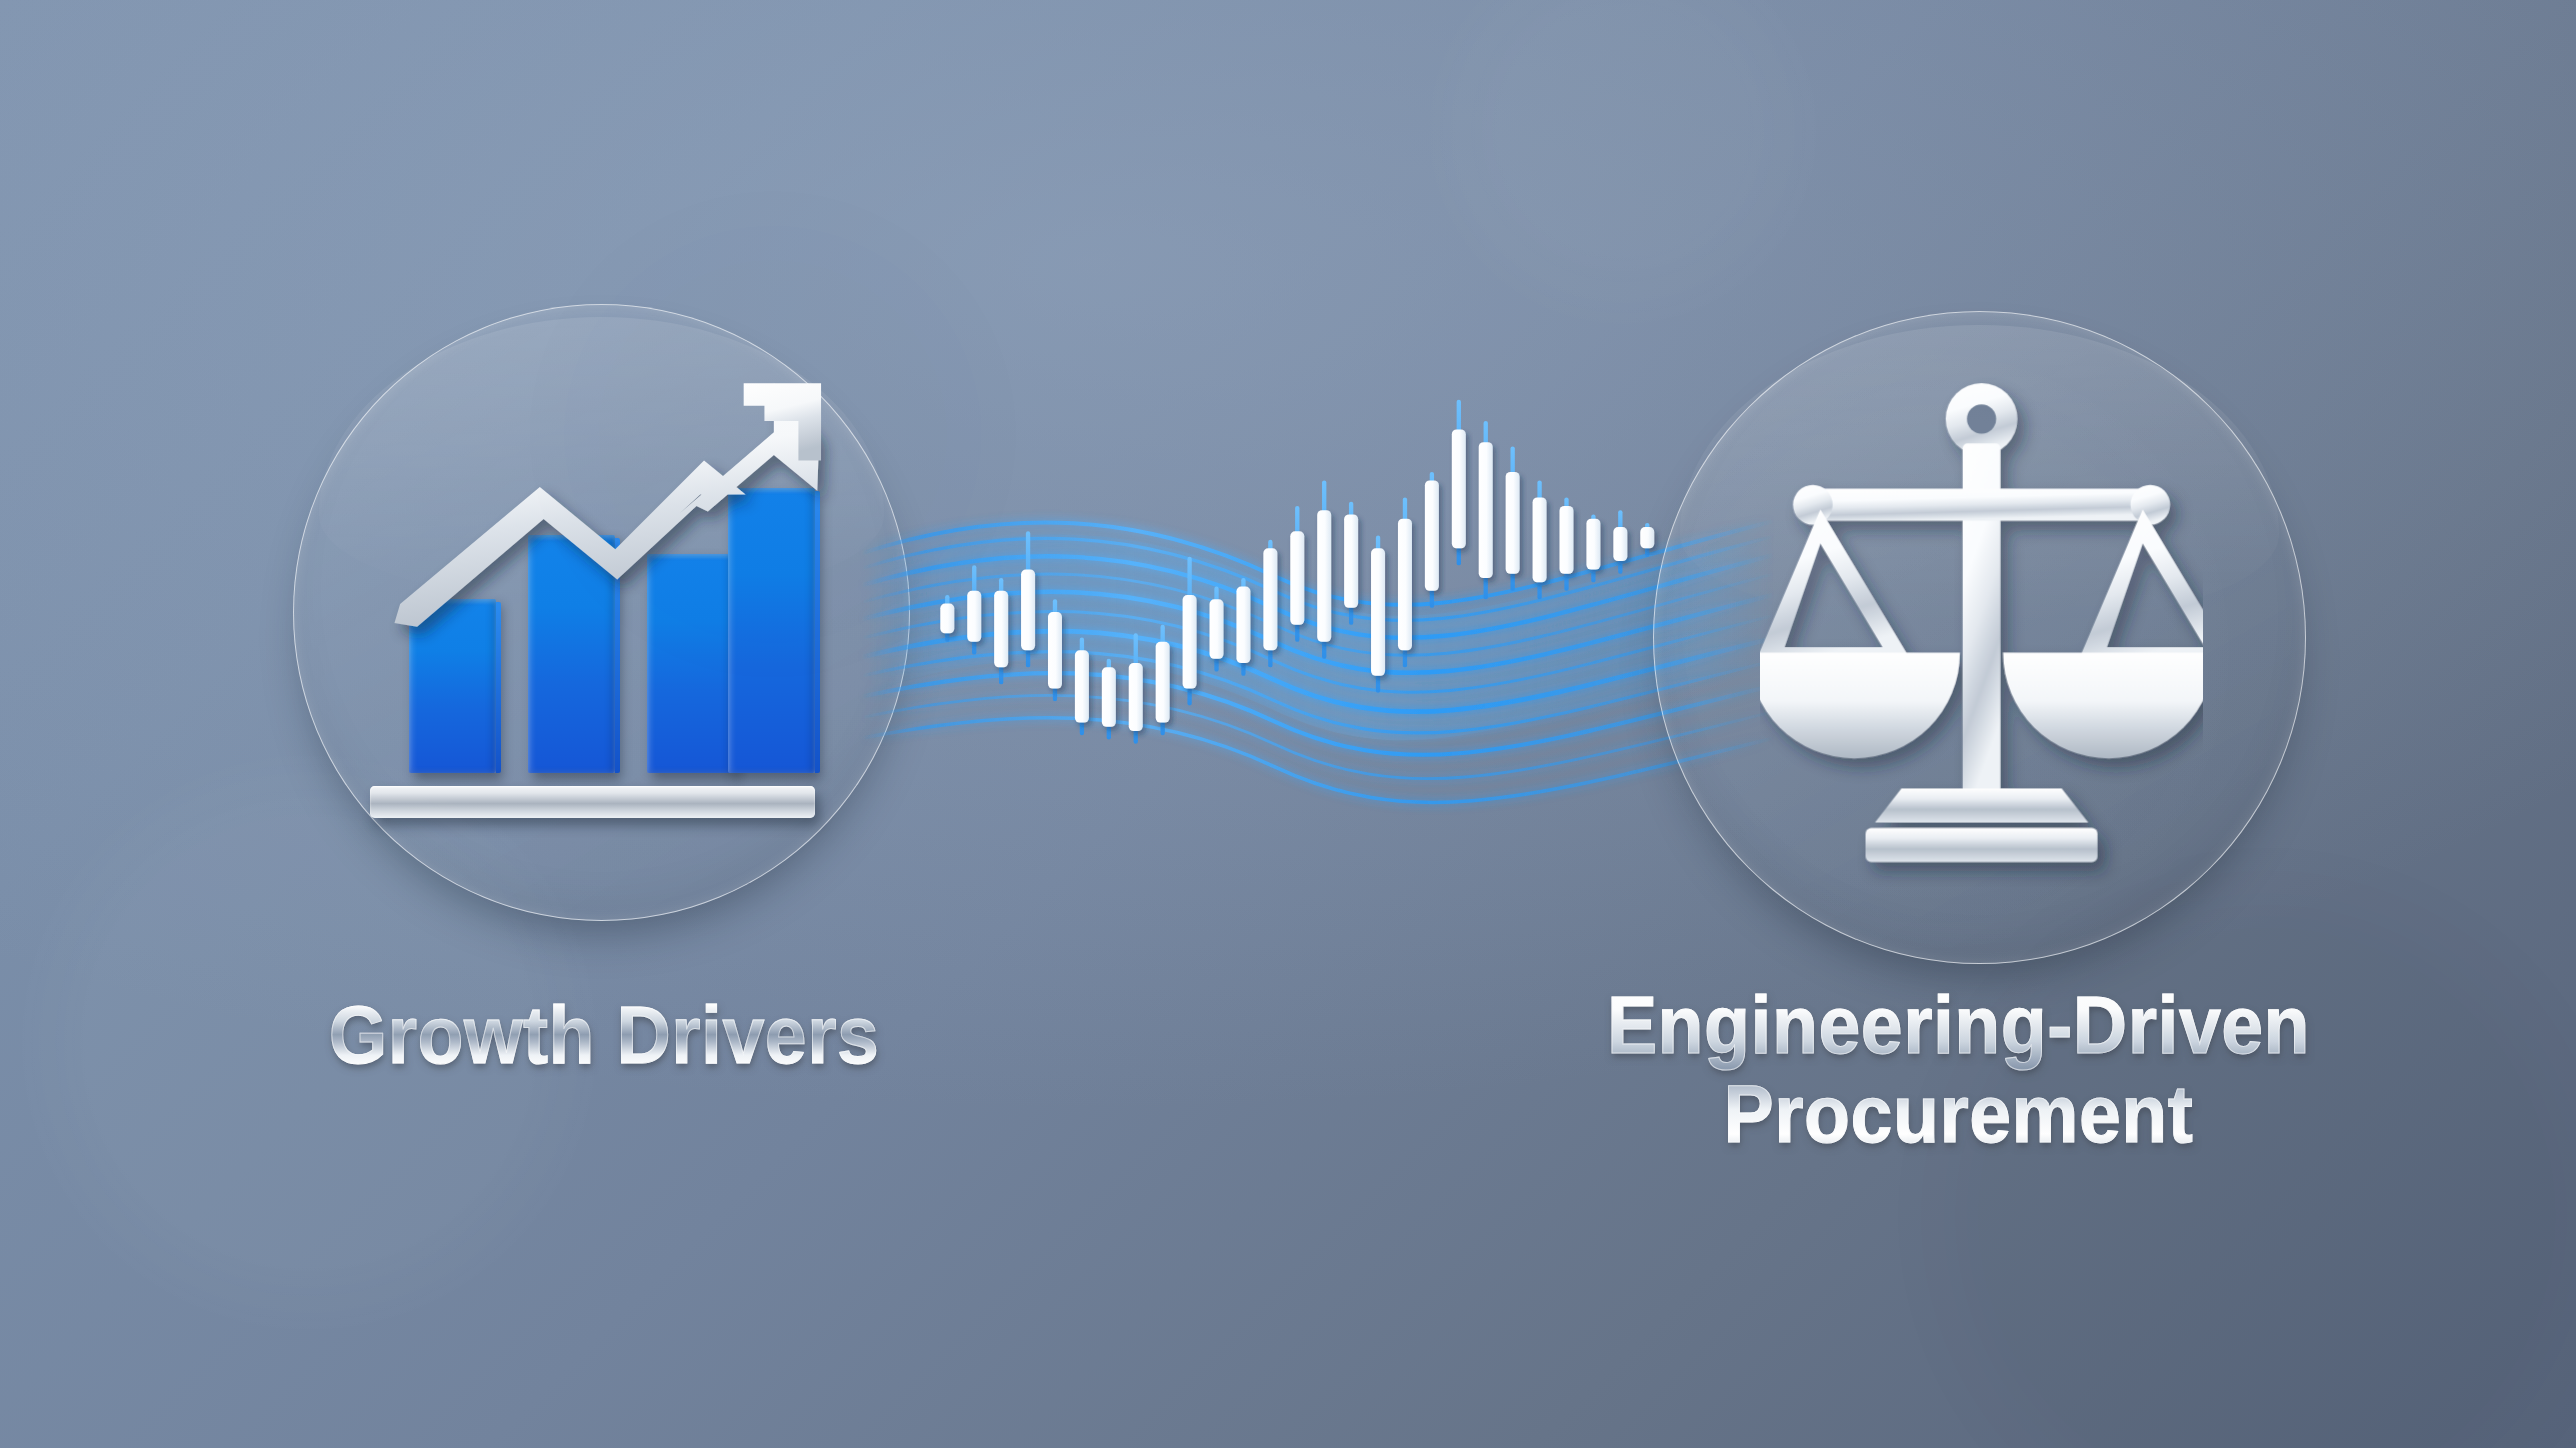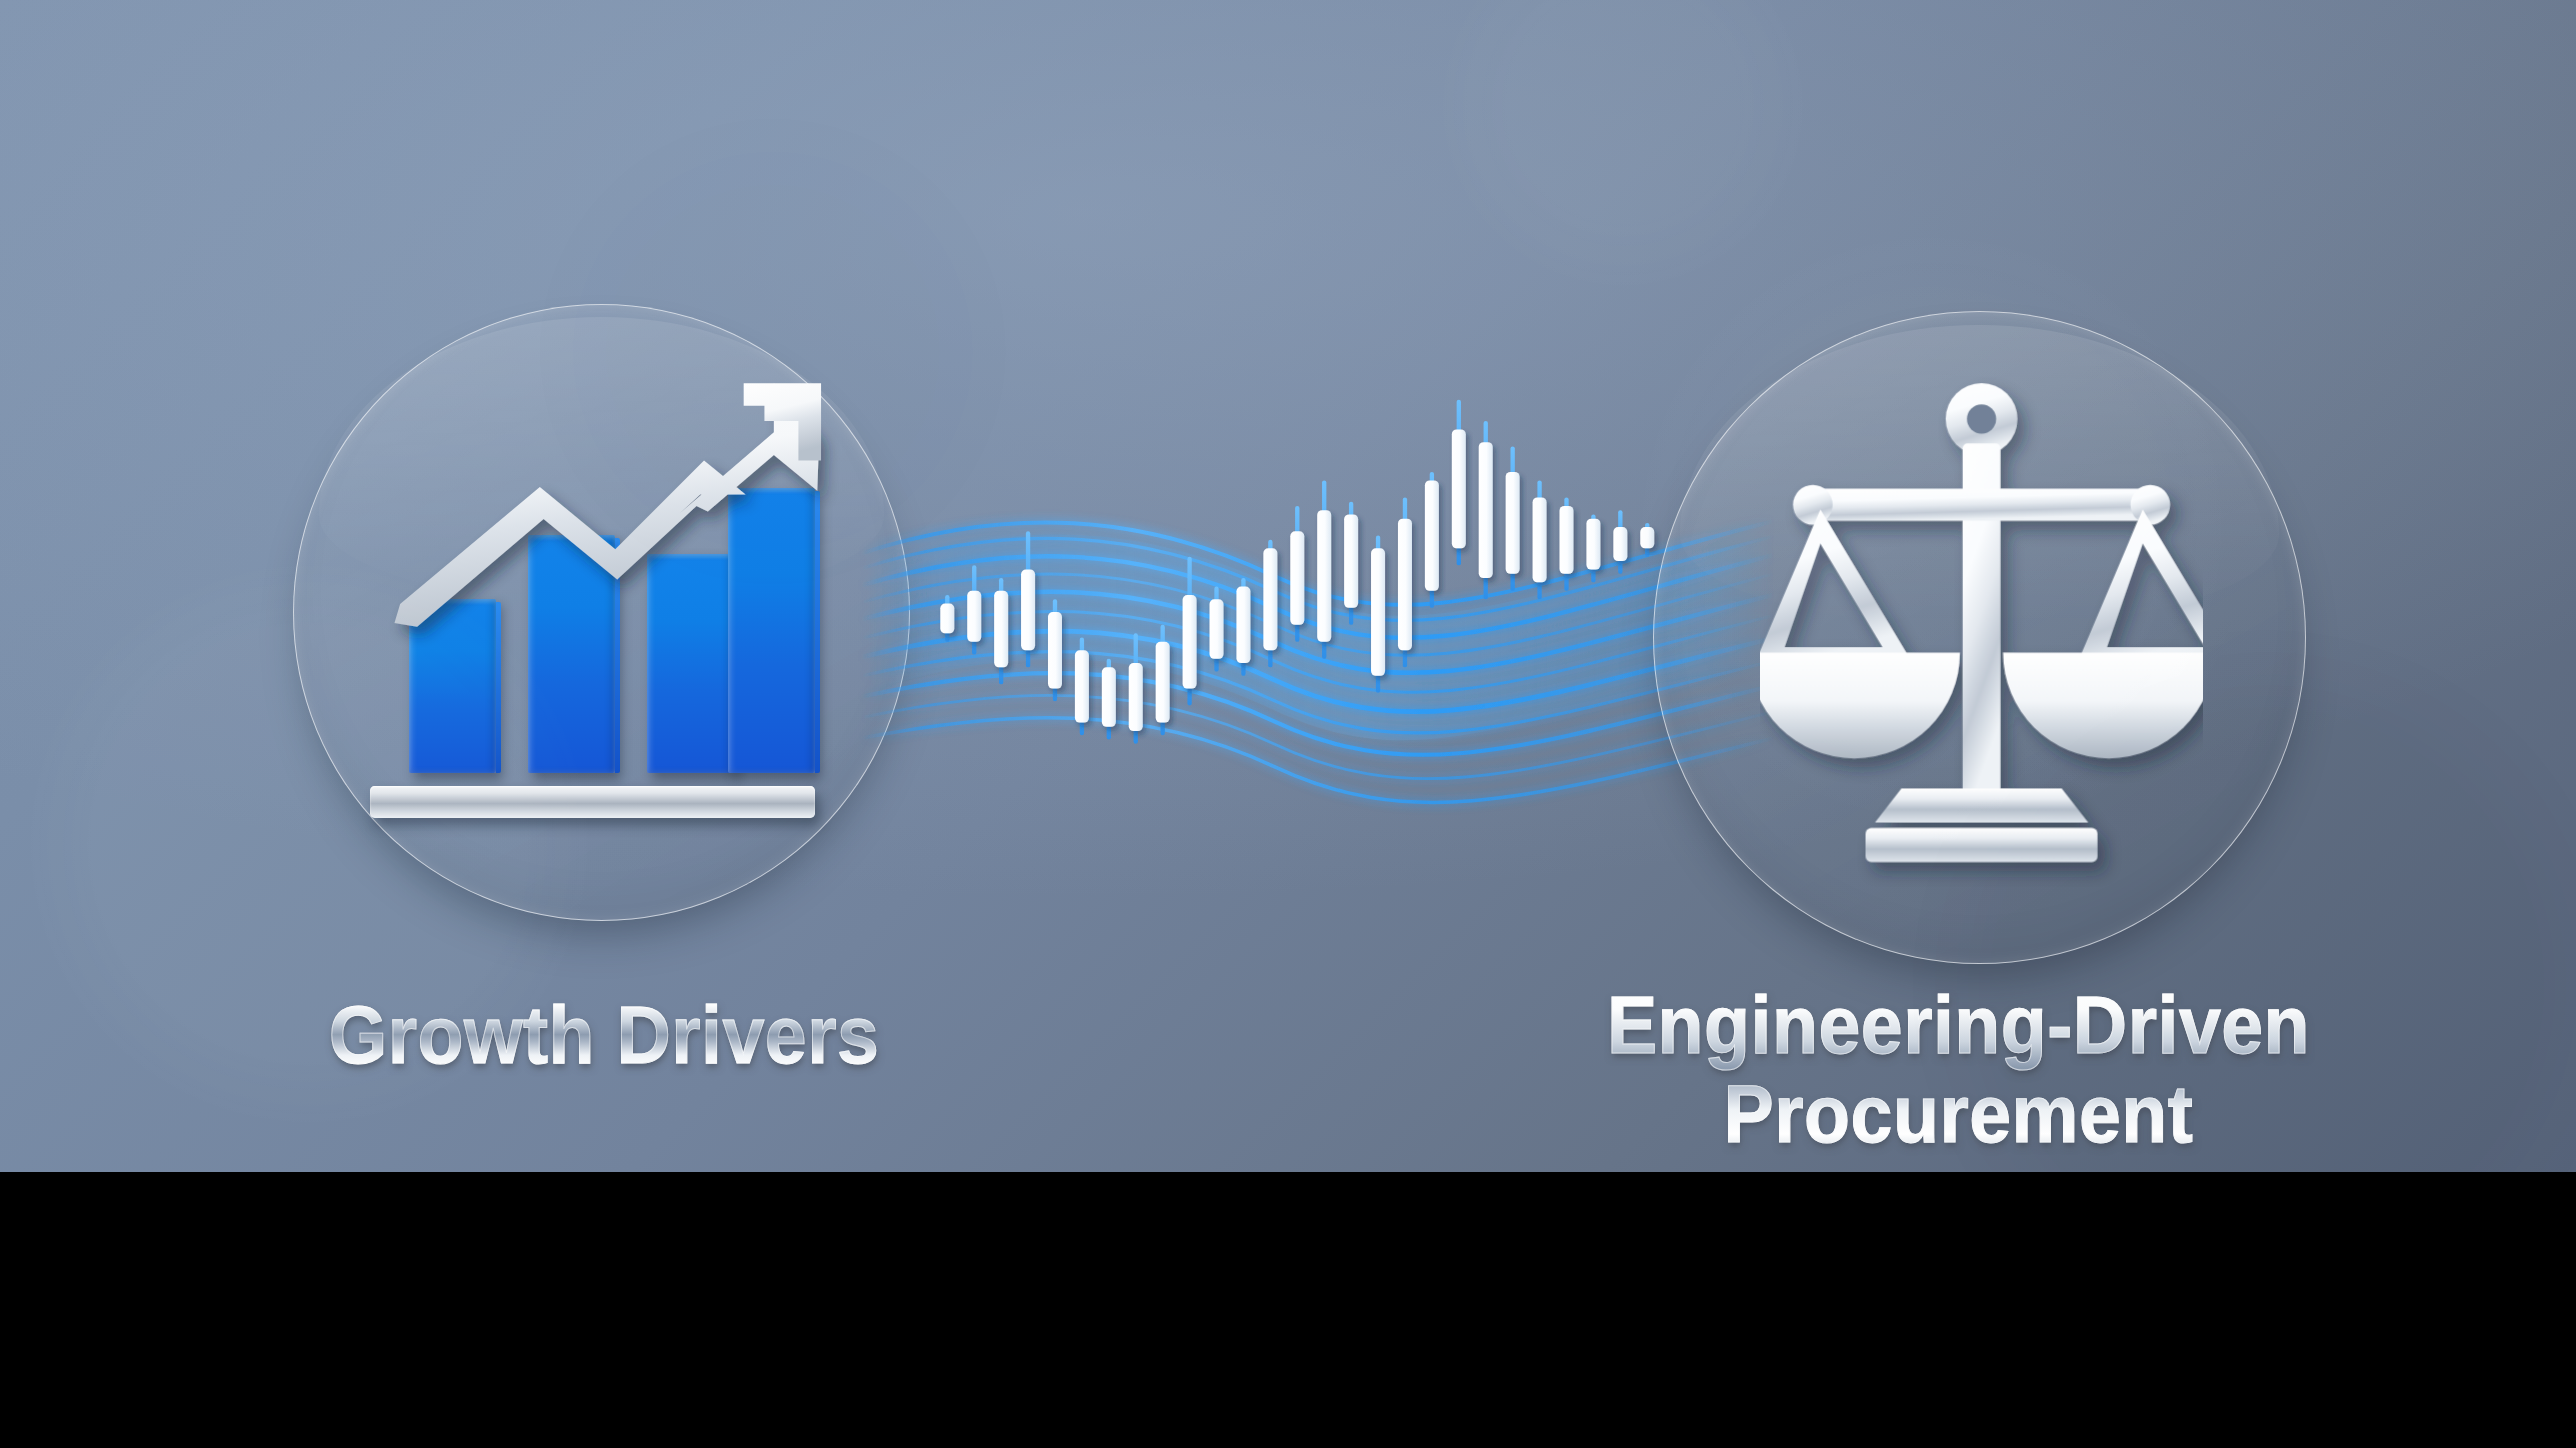--- a/index.html
+++ b/index.html
@@ -1,18 +1,18 @@
 <!DOCTYPE html>
 <html style="font-size:15px"><head>
 <meta charset="utf-8">
 <style>
   html,body{margin:0;padding:0;background:#000;}
   #stage{
     position:relative;
-    width:2576px;height:1172px;
+    width:2576px;height:1448px;
     overflow:hidden;
     font-family:"Liberation Sans", sans-serif;
     background:
       radial-gradient(ellipse 120% 95% at 42% 18%, rgba(160,178,202,.40) 0%, rgba(160,178,202,0) 62%),
       linear-gradient(135deg, #7e92ad 0%, #7a8ea9 22%, #72839d 48%, #667489 74%, #56637a 100%);
   }
   
   #stage::after{
     content:"";position:absolute;inset:0;pointer-events:none;
     background:

